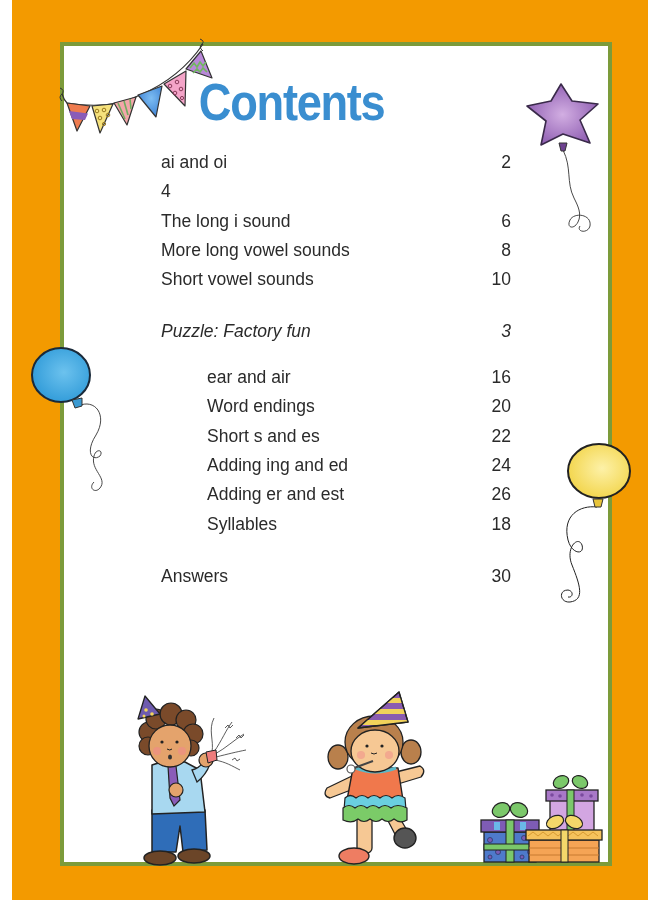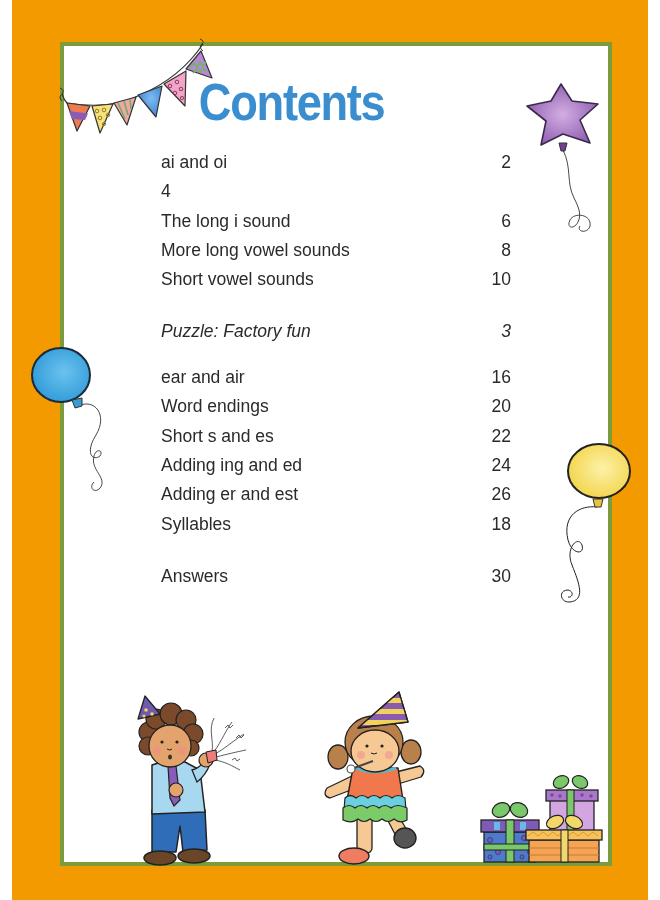--- a/index.html
+++ b/index.html
@@ -32,21 +32,21 @@
     .toc {
       position: absolute; left: 161px; top: 148px; width: 350px;
     }
     .toc-row {
       display: flex; justify-content: space-between; align-items: center;
       height: 29.3px; line-height: 29.3px;
       font-size: 17.5px; color: #2a2a2a;
       white-space: nowrap;
     }
     .g2 { margin-top: 22.7px; font-style: italic; }
-    .g3 { margin-top: 16.7px; }
+    .g3 { margin-top: 16.7px; margin-left: 46px; }
     .g4 { margin-top: 22.7px; }
     .deco { position: absolute; overflow: visible; }
   </style>
 </head>
 <body>
 
 <div class="orange-panel"></div>
 <div class="page-frame"></div>
 
 <div class="title-wrap">

